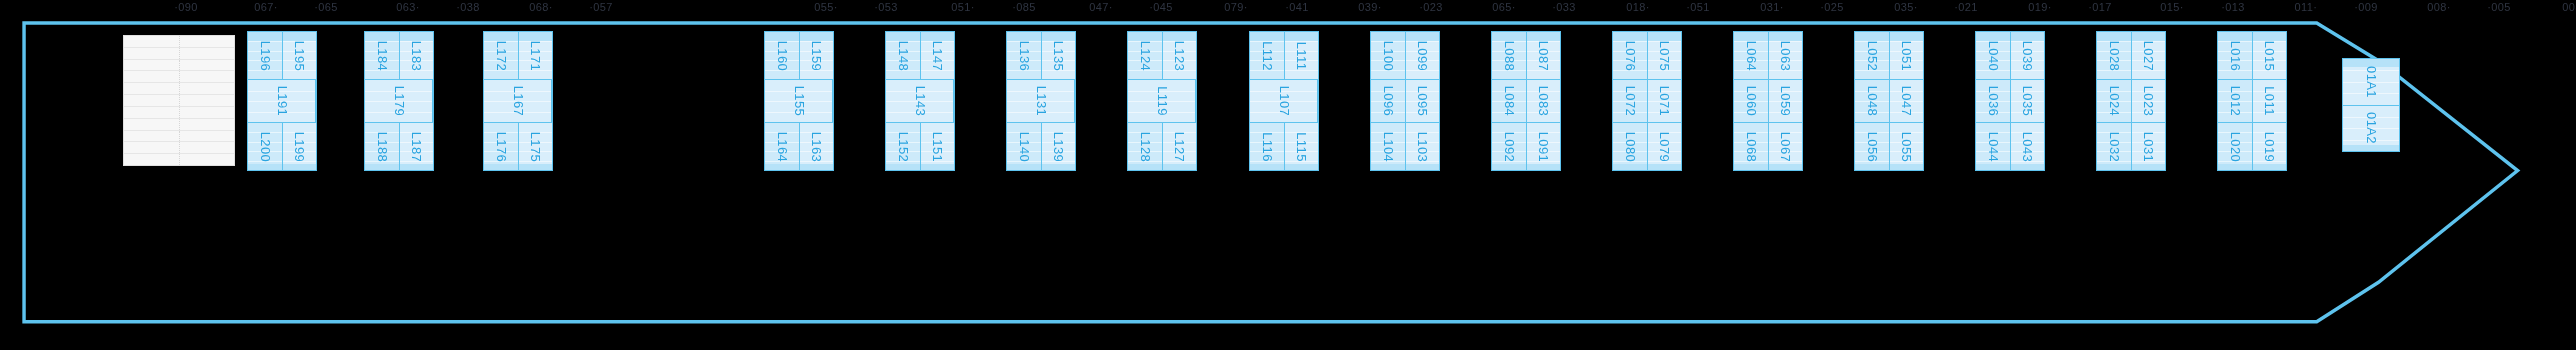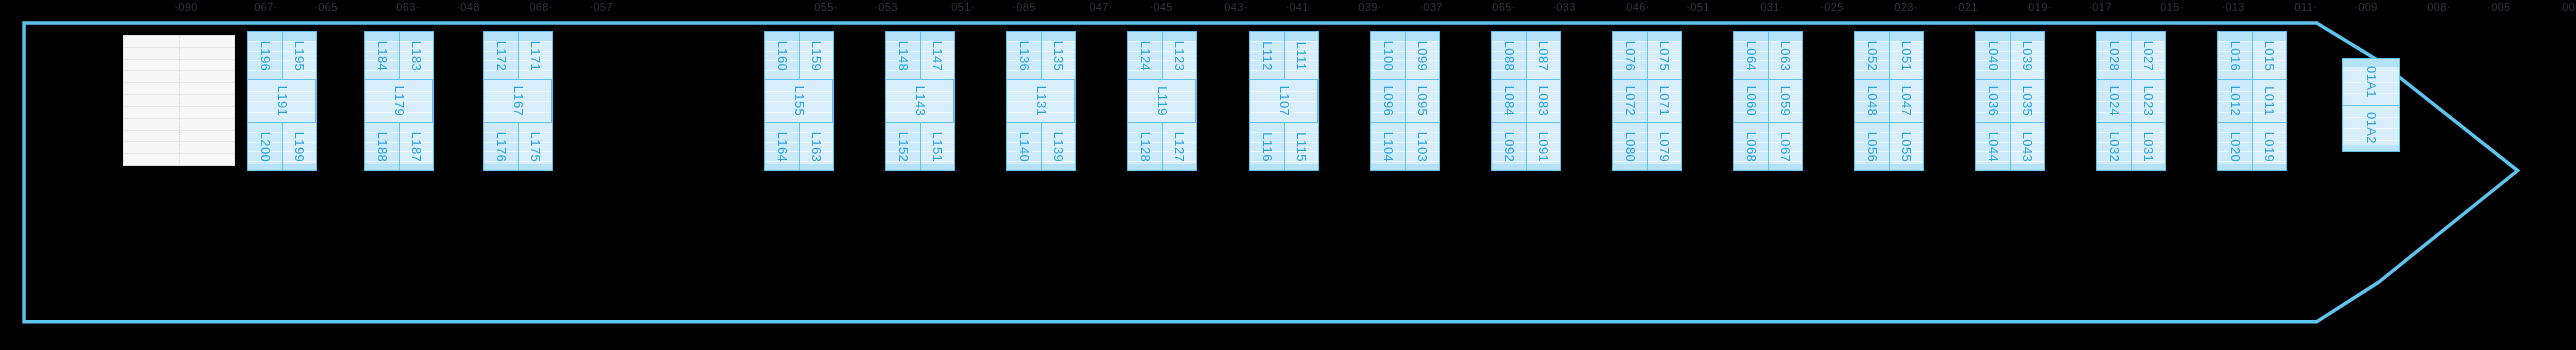--- a/index.html
+++ b/index.html
@@ -160,40 +160,40 @@
 </head>
 <body>
 
 <div id="stage">
 
   <div id="bay-labels">
       <div class="bay-label" style="left: 186px;">·090</div>
       <div class="bay-label" style="left: 266px;">067·</div>
       <div class="bay-label" style="left: 326px;">·065</div>
       <div class="bay-label" style="left: 408px;">063·</div>
-      <div class="bay-label" style="left: 468px;">·048</div>
+      <div class="bay-label" style="left: 468px;">·038</div>
       <div class="bay-label" style="left: 541px;">068·</div>
       <div class="bay-label" style="left: 601px;">·057</div>
       <div class="bay-label" style="left: 826px;">055·</div>
       <div class="bay-label" style="left: 886px;">·053</div>
       <div class="bay-label" style="left: 963px;">051·</div>
       <div class="bay-label" style="left: 1024px;">·085</div>
       <div class="bay-label" style="left: 1101px;">047·</div>
       <div class="bay-label" style="left: 1161px;">·045</div>
-      <div class="bay-label" style="left: 1236px;">043·</div>
+      <div class="bay-label" style="left: 1236px;">079·</div>
       <div class="bay-label" style="left: 1297px;">·041</div>
       <div class="bay-label" style="left: 1370px;">039·</div>
-      <div class="bay-label" style="left: 1431px;">·037</div>
+      <div class="bay-label" style="left: 1431px;">·023</div>
       <div class="bay-label" style="left: 1504px;">065·</div>
       <div class="bay-label" style="left: 1564px;">·033</div>
-      <div class="bay-label" style="left: 1638px;">046·</div>
+      <div class="bay-label" style="left: 1638px;">018·</div>
       <div class="bay-label" style="left: 1698px;">·051</div>
       <div class="bay-label" style="left: 1772px;">031·</div>
       <div class="bay-label" style="left: 1832px;">·025</div>
-      <div class="bay-label" style="left: 1906px;">023·</div>
+      <div class="bay-label" style="left: 1906px;">035·</div>
       <div class="bay-label" style="left: 1966px;">·021</div>
       <div class="bay-label" style="left: 2040px;">019·</div>
       <div class="bay-label" style="left: 2100px;">·017</div>
       <div class="bay-label" style="left: 2172px;">015·</div>
       <div class="bay-label" style="left: 2233px;">·013</div>
       <div class="bay-label" style="left: 2306px;">011·</div>
       <div class="bay-label" style="left: 2366px;">·009</div>
       <div class="bay-label" style="left: 2439px;">008·</div>
       <div class="bay-label" style="left: 2499px;">·005</div>
       <div class="bay-label" style="left: 2574px;">003·</div>

